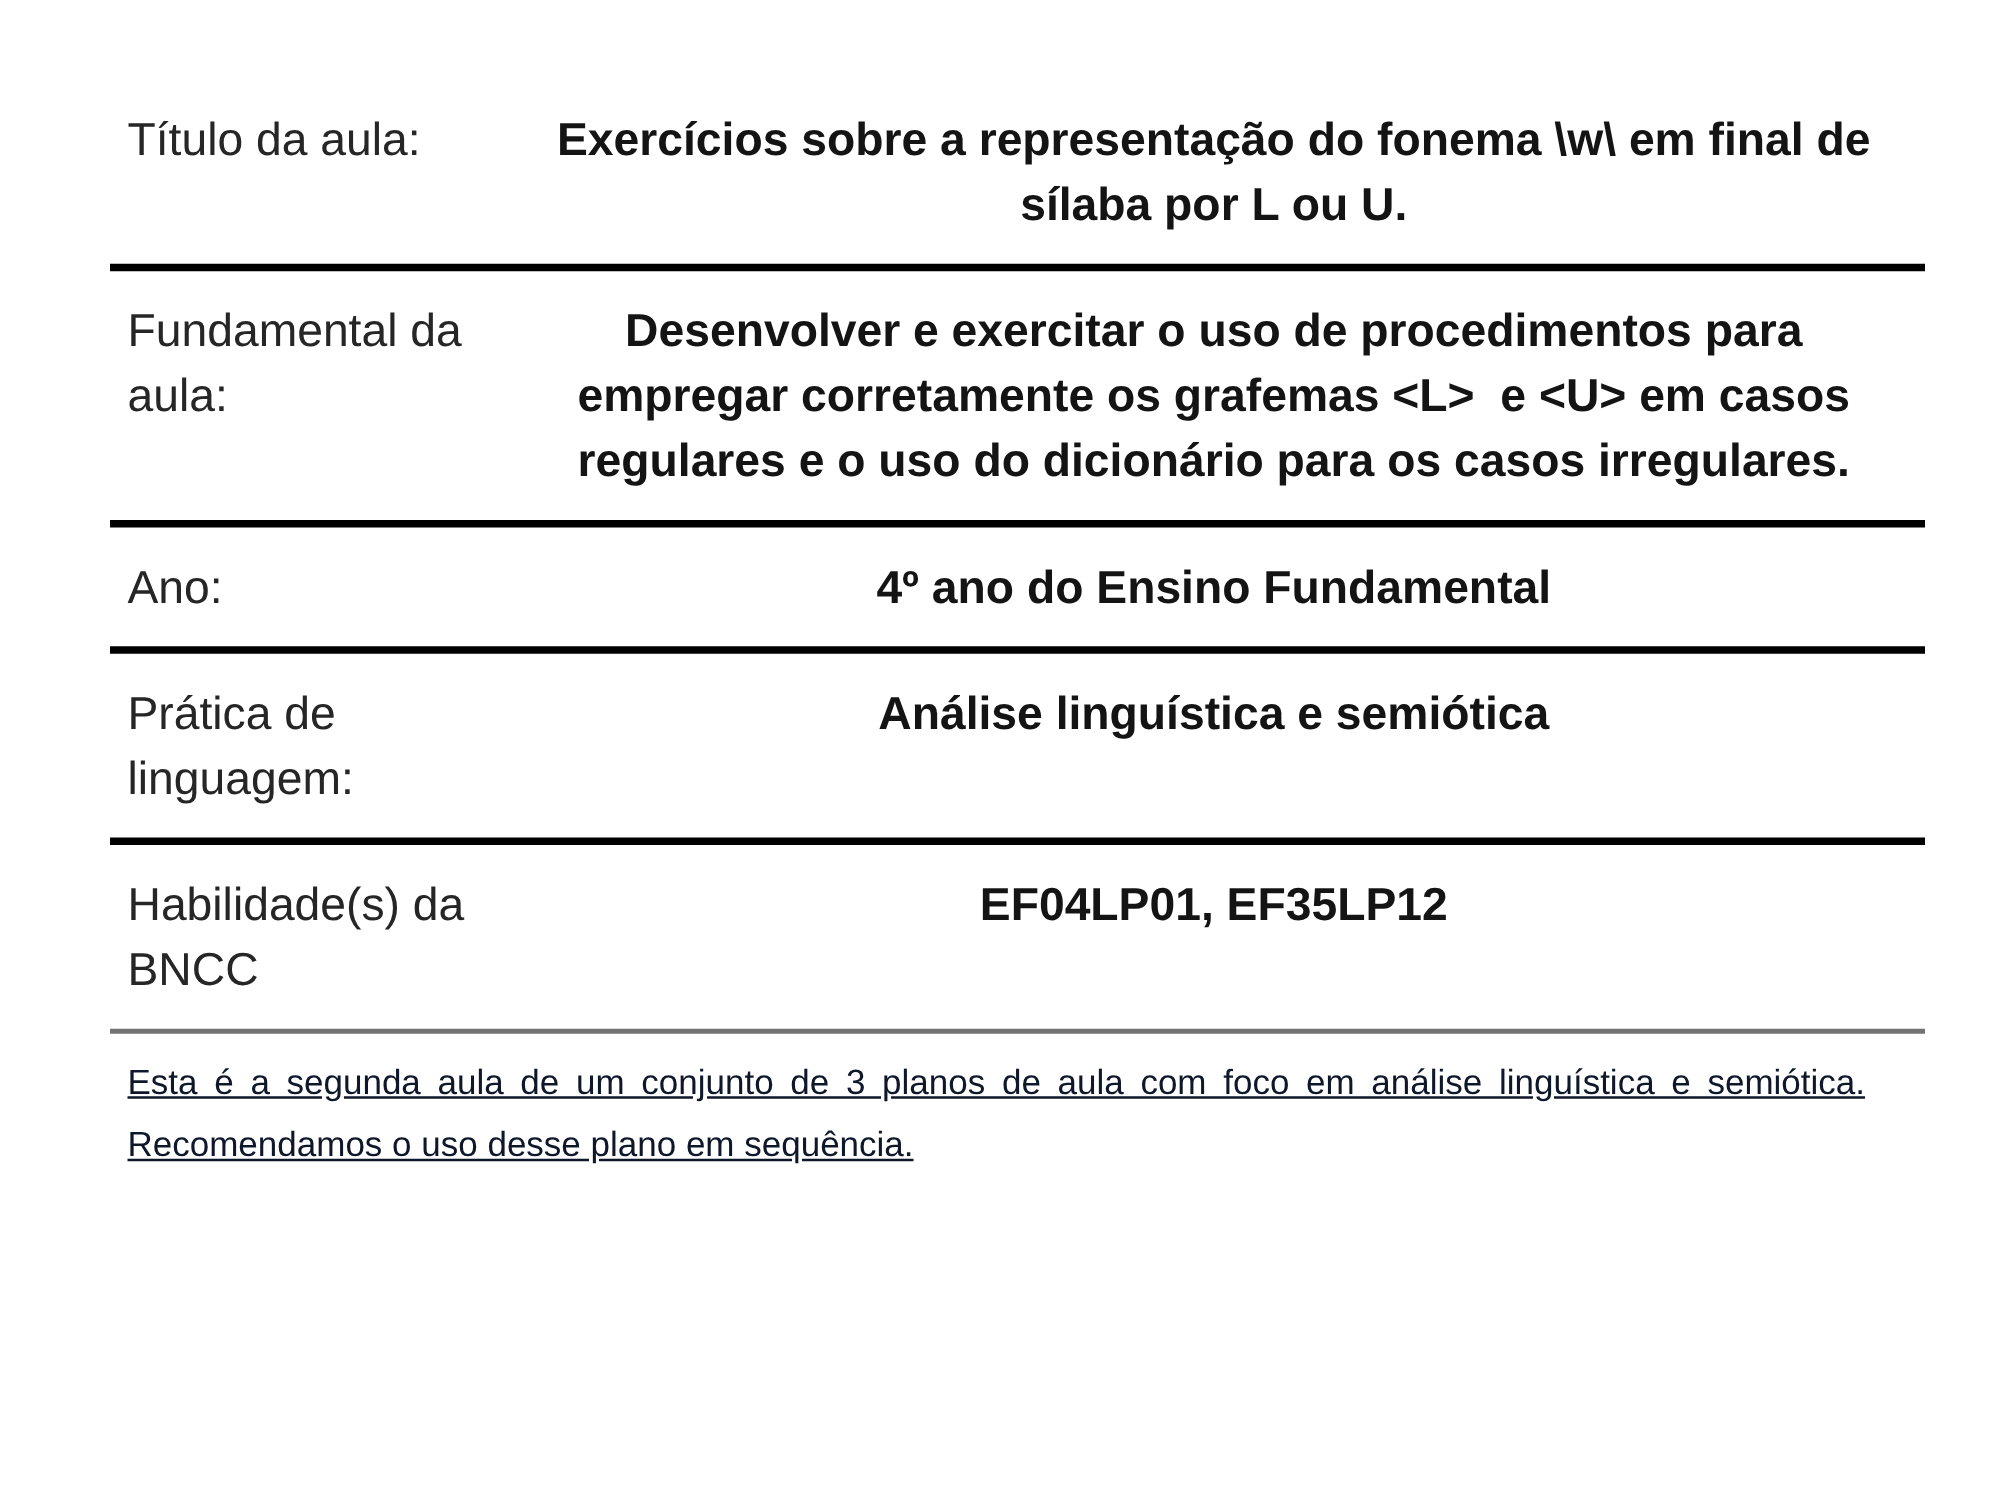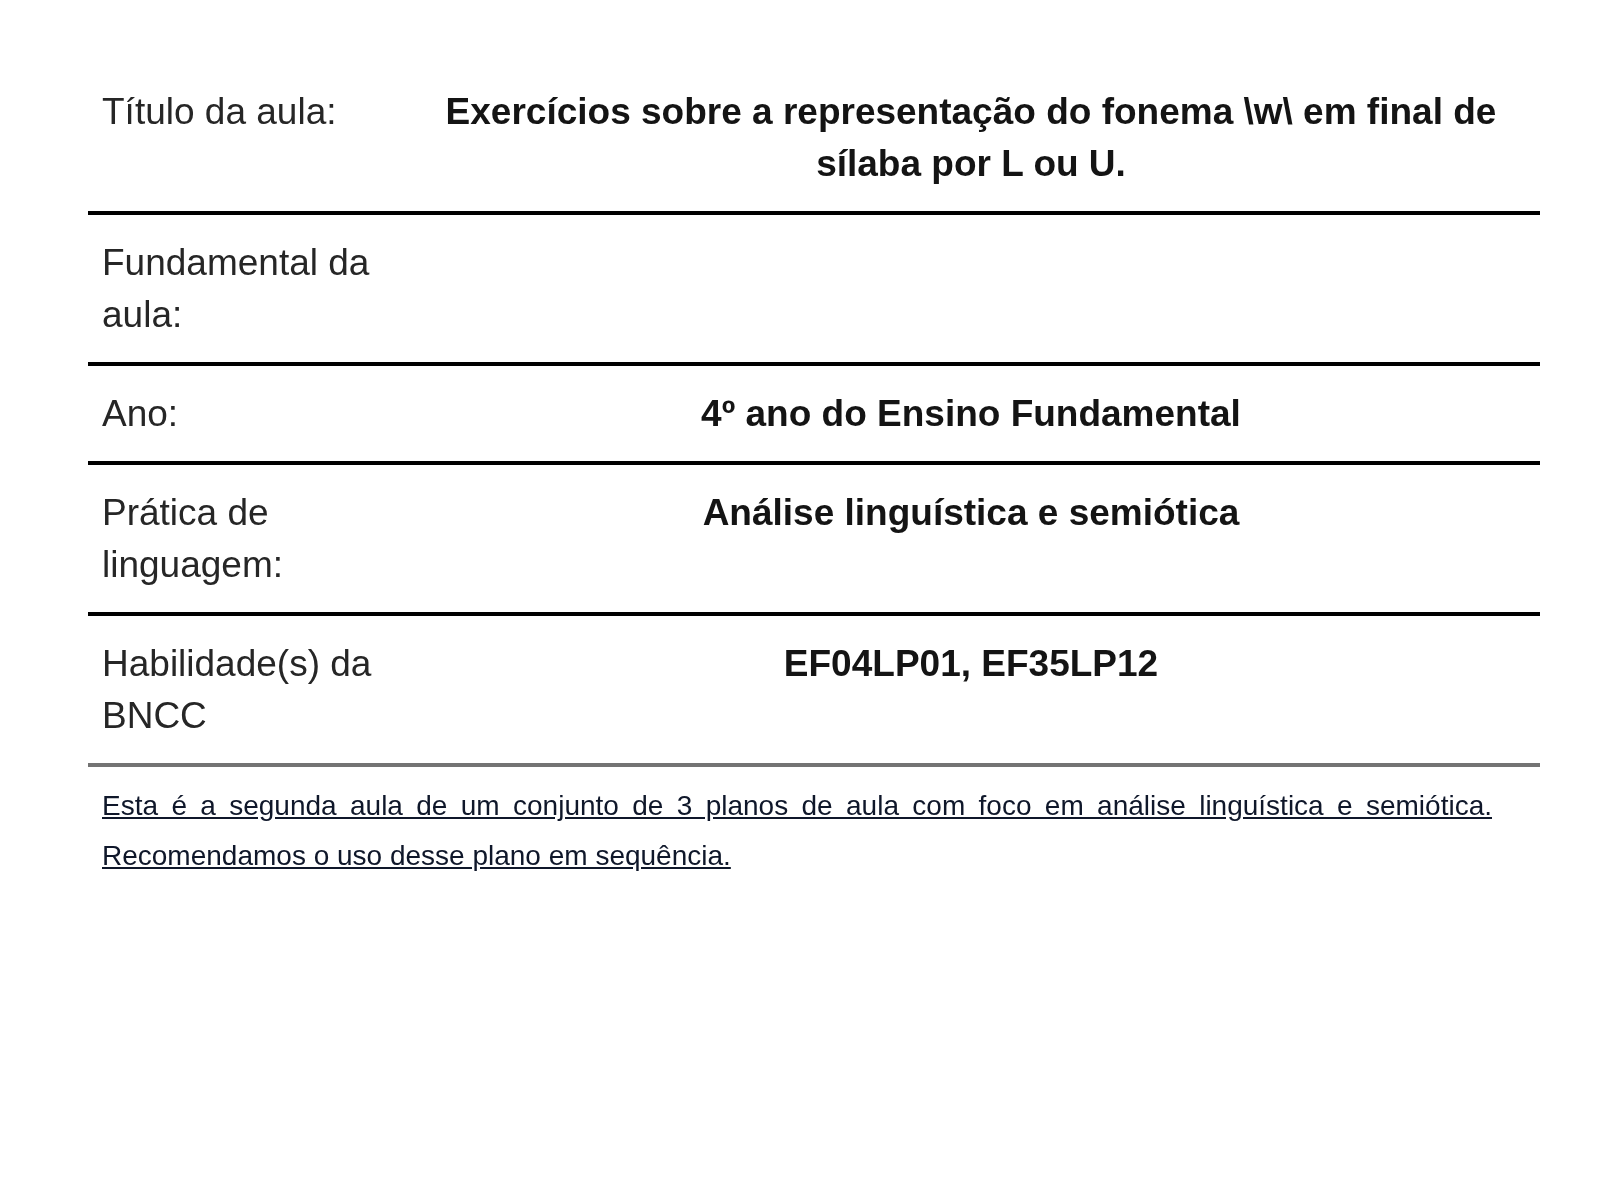--- a/index.html
+++ b/index.html
@@ -16,21 +16,21 @@
     color: #1e1e1e;
     -webkit-font-smoothing: antialiased;
   }
   .sheet {
     margin: 60px 60px 0 88px; 
   }
   .row {
     display: flex;
     align-items: flex-start;
     padding: 22px 0 21px 0;
-    border-bottom: 4px solid #000000;
+    border-bottom: 6px solid #000000;
   }
   .row.first {
     padding-top: 26px;
   }
   .row.last {
     border-bottom: 4px solid #737373;
   }
   .cell-label {
     width: 334px;
     flex-shrink: 0;
@@ -67,20 +67,23 @@
 <div class="sheet">
 
   <div class="row first">
     <div class="cell-label">Título da aula:</div>
     <div class="cell-value">Exercícios sobre a representação do fonema \w\ em final de
 sílaba por L ou U.</div>
   </div>
 
   <div class="row">
     <div class="cell-label">Fundamental da aula:</div>
+    <div class="cell-value">Desenvolver e exercitar o uso de procedimentos para
+empregar corretamente os grafemas &lt;L&gt;&nbsp; e &lt;U&gt; em casos
+regulares e o uso do dicionário para os casos irregulares.</div>
   </div>
 
   <div class="row">
     <div class="cell-label">Ano:</div>
     <div class="cell-value">4º ano do Ensino Fundamental</div>
   </div>
 
 
   <div class="row">
     <div class="cell-label">Prática de linguagem:</div>

